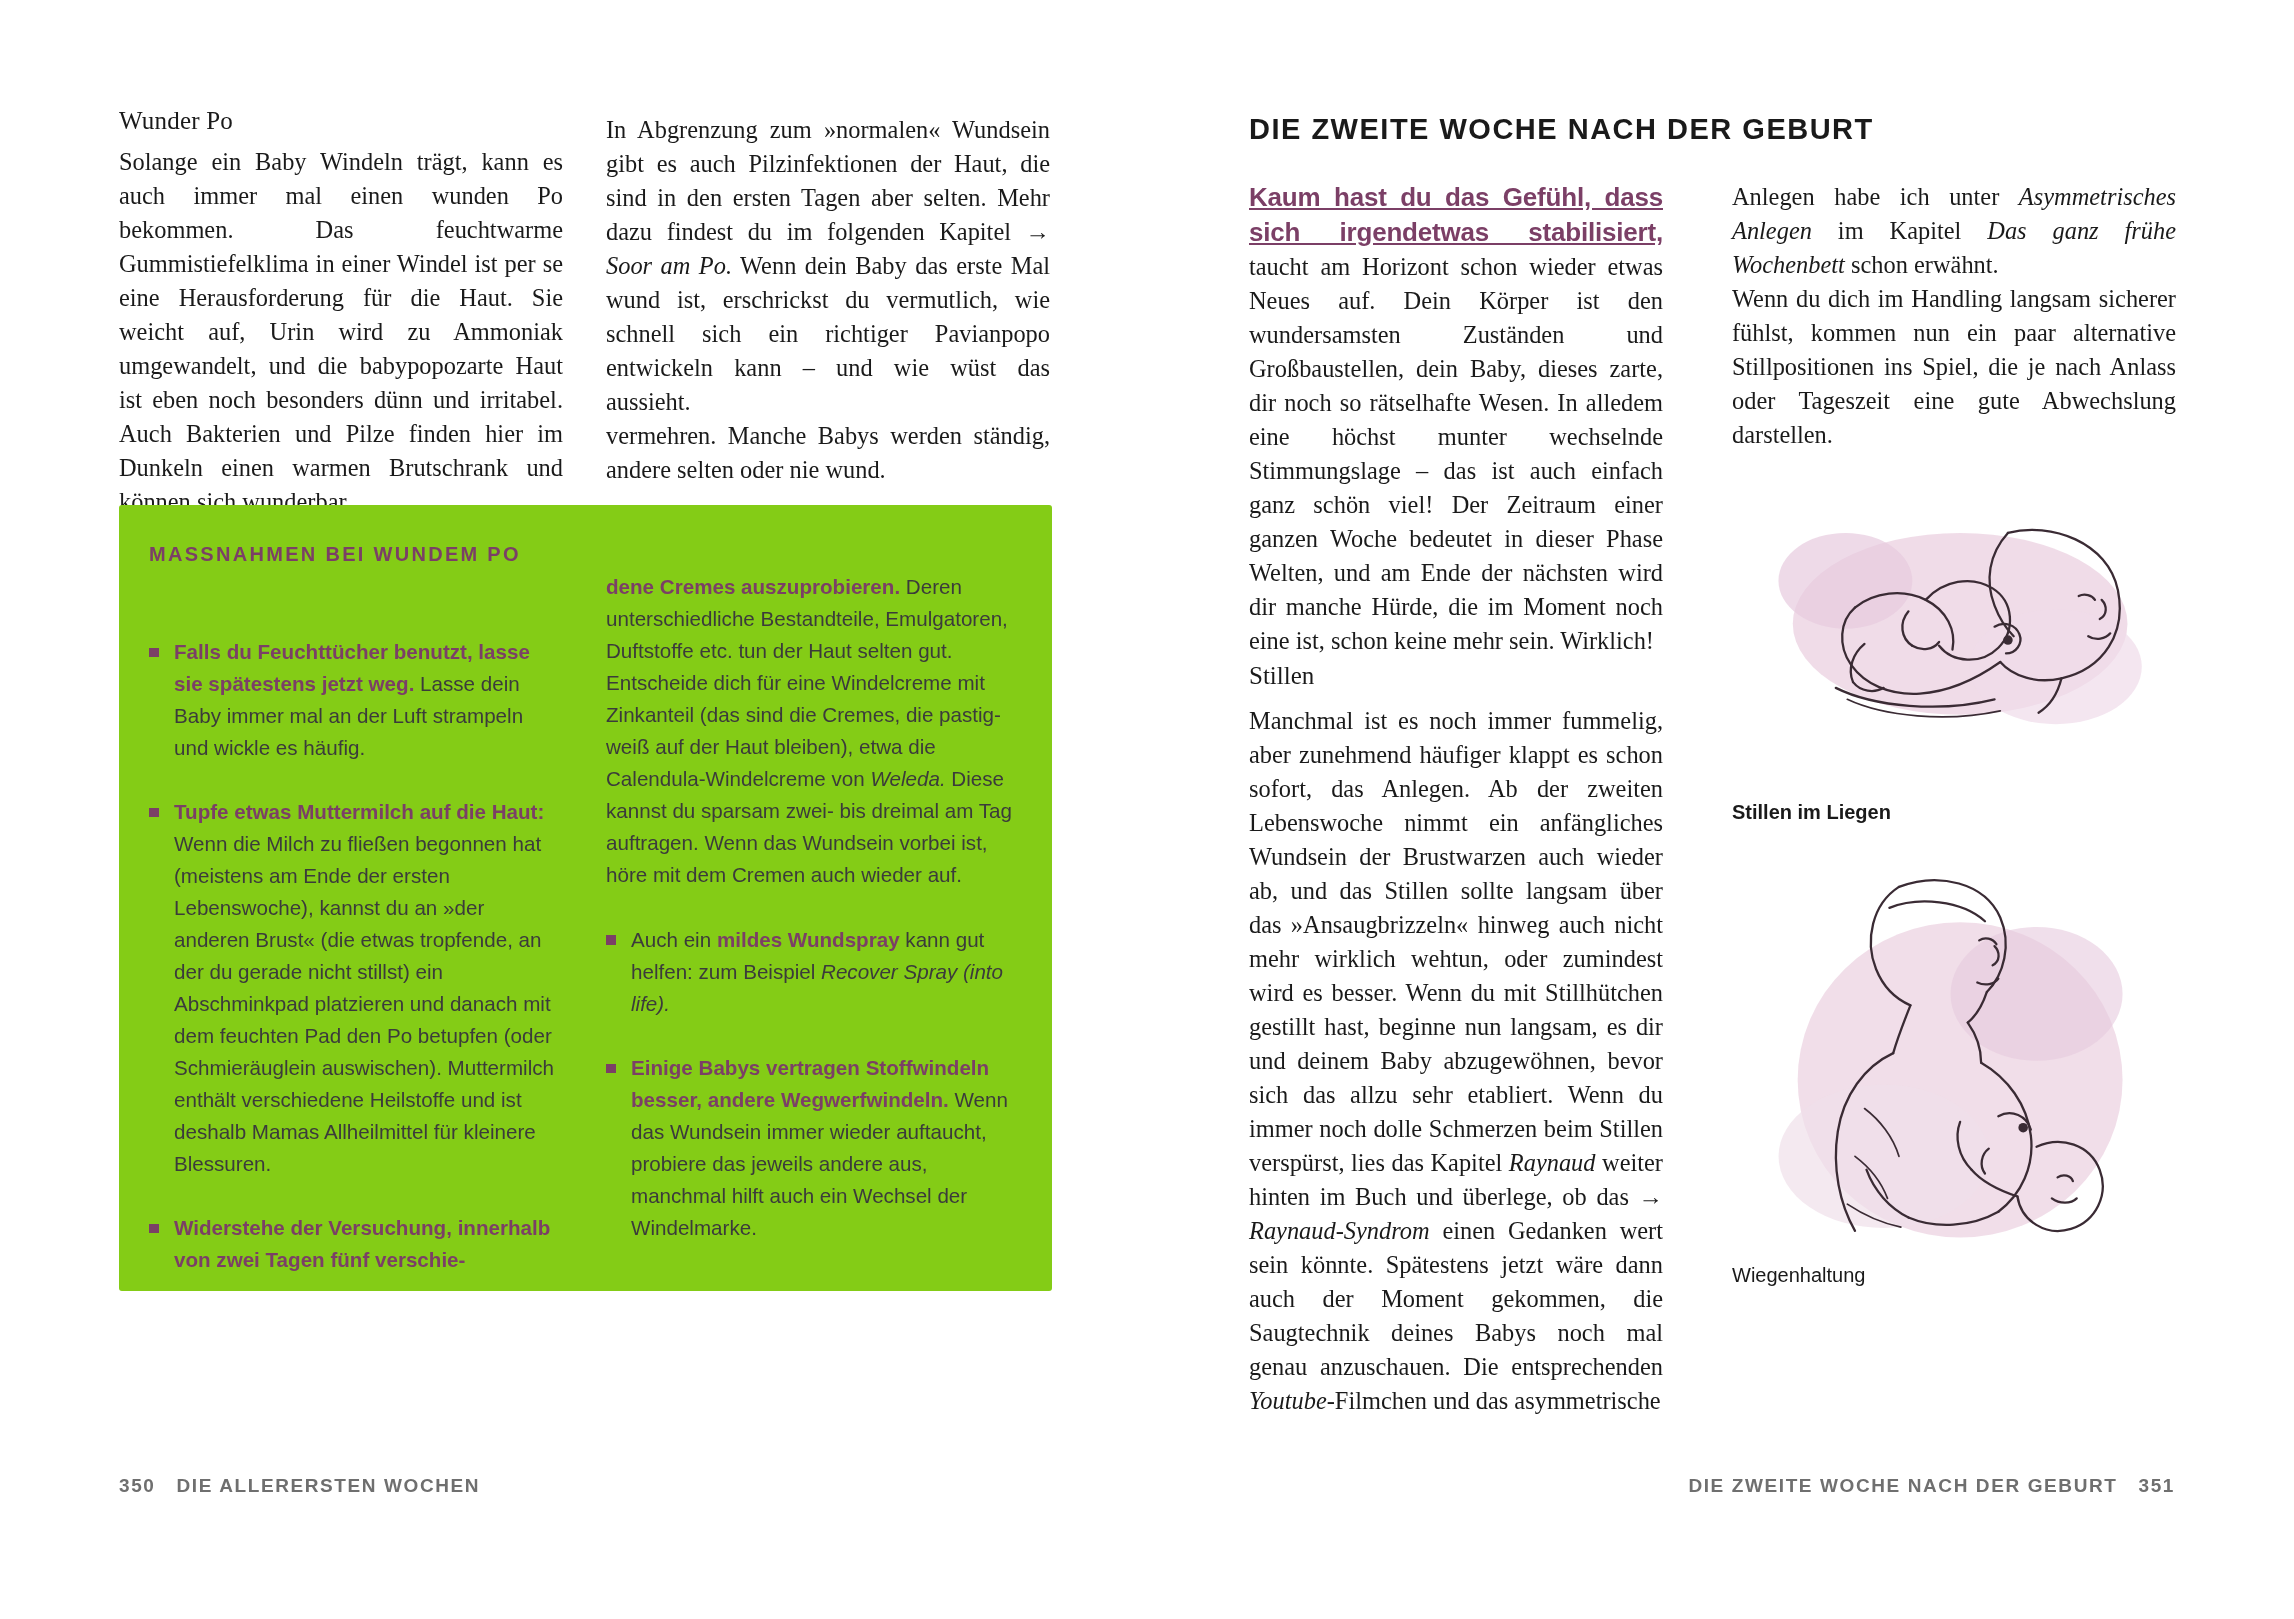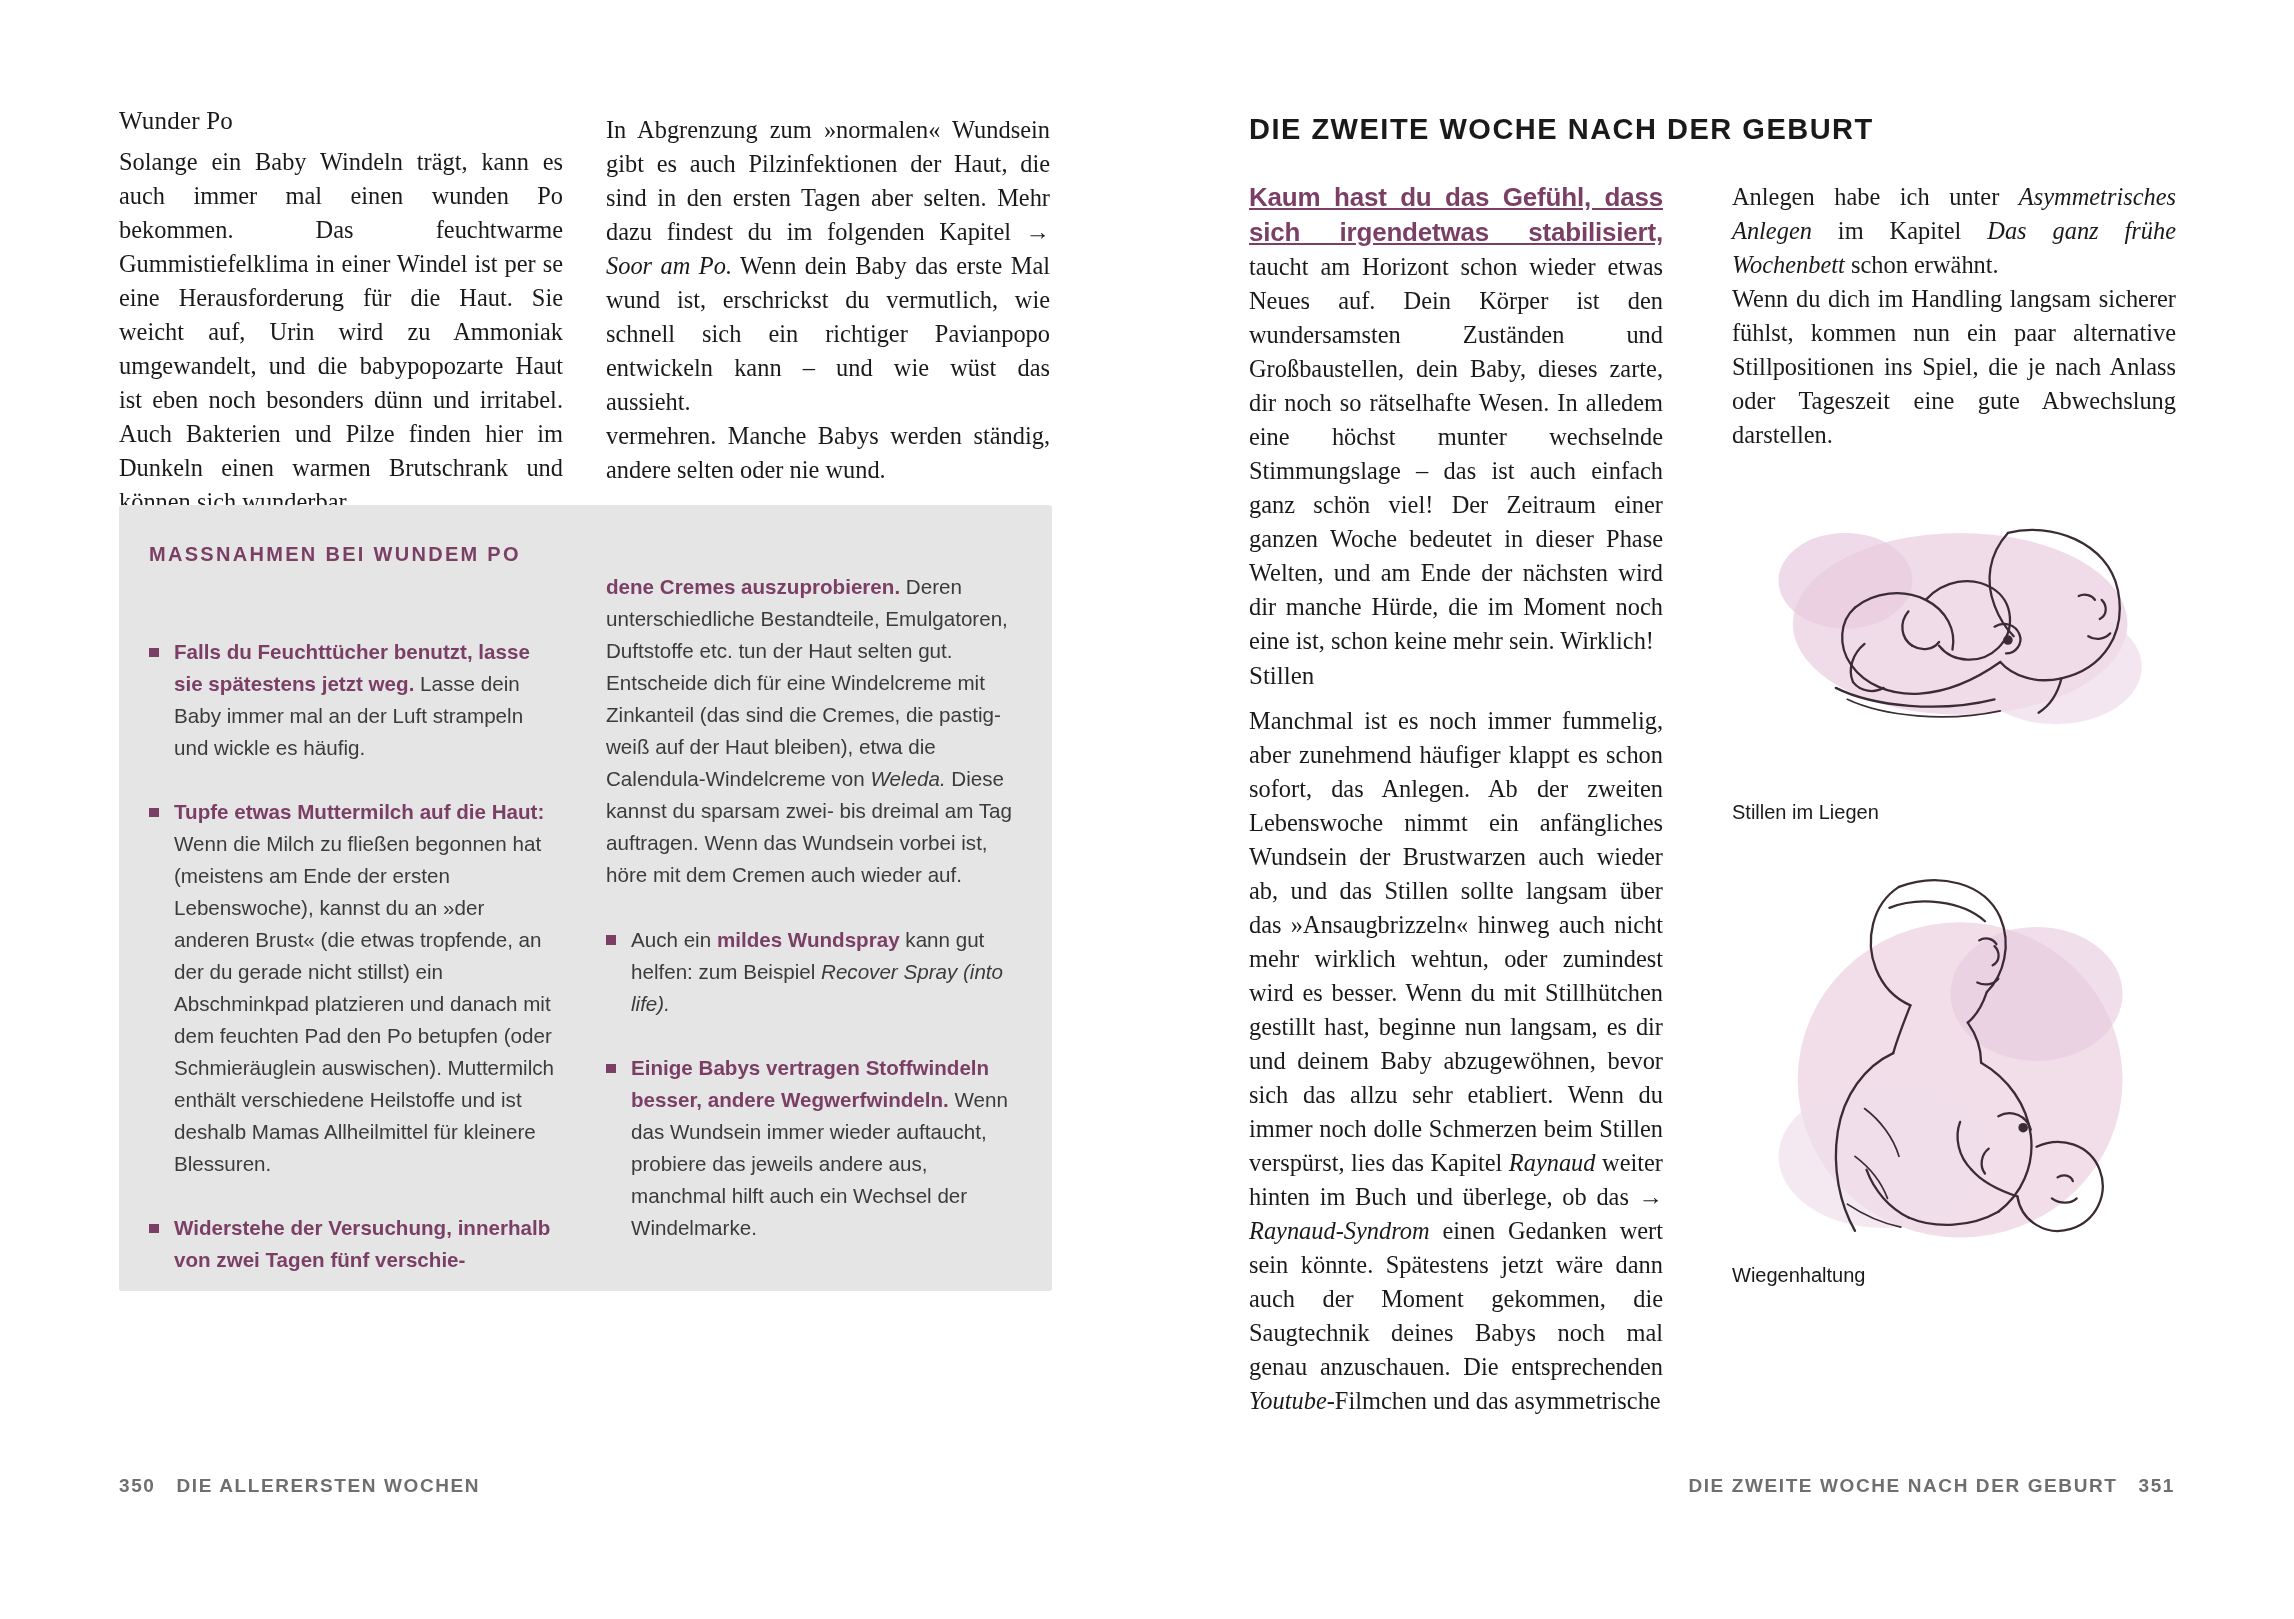--- a/index.html
+++ b/index.html
@@ -43,21 +43,21 @@
   #left-col-1 { position: absolute; left: 119px; top: 107px; width: 444px; }
   #left-col-2 { position: absolute; left: 606px; top: 113px; width: 444px; }
 
   
   .measures-box {
     position: absolute;
     left: 119px;
     top: 505px;
     width: 933px;
     height: 786px;
-    background: #e5e5e5;
+    background: #84cc16;
     border-radius: 2.9px;
   }
   .measures-title {
     position: absolute;
     left: 30px; top: 38px;
     font-family: "Liberation Sans", sans-serif;
     font-size: 20px;
     letter-spacing: 2.3px;
     color: #7b3f66;
     font-weight: 700;
@@ -243,21 +243,21 @@
         <path d="M138 226 C146 236, 160 238, 170 232"></path>
 
         <path d="M286 168 C296 162, 308 166, 312 176 C316 186, 308 196, 298 196"></path>
         <circle cx="300" cy="182" r="5" fill="#3a2b34" stroke="none"></circle>
 
         <path d="M120 232 C160 252, 230 258, 286 244"></path>
         <path d="M132 244 C170 262, 236 268, 292 256" stroke-width="1.8"></path>
       </g>
     </svg>
   </div>
-  <div class="caption" style="position:absolute; left:1732px; top:801px;">Stillen im Liegen</div>
+  <div class="caption" style="position:absolute; left:1732px; top:801px;font-weight:bold;">Stillen im Liegen</div>
 
   <div class="illo" style="left:1721px; top:841px; width:440px; height:430px;">
     <svg width="440" height="430" viewBox="0 0 460 450" xmlns="http://www.w3.org/2000/svg">
       <g>
         <ellipse cx="250" cy="250" rx="170" ry="165" fill="#edd6e4" opacity="0.8"></ellipse>
         <ellipse cx="330" cy="160" rx="90" ry="70" fill="#e6c9dd" opacity="0.6"></ellipse>
         <ellipse cx="170" cy="330" rx="110" ry="75" fill="#f0dfea" opacity="0.7"></ellipse>
       </g>
       <g fill="none" stroke="#3a2b34" stroke-width="2.4" stroke-linecap="round" stroke-linejoin="round">
 

